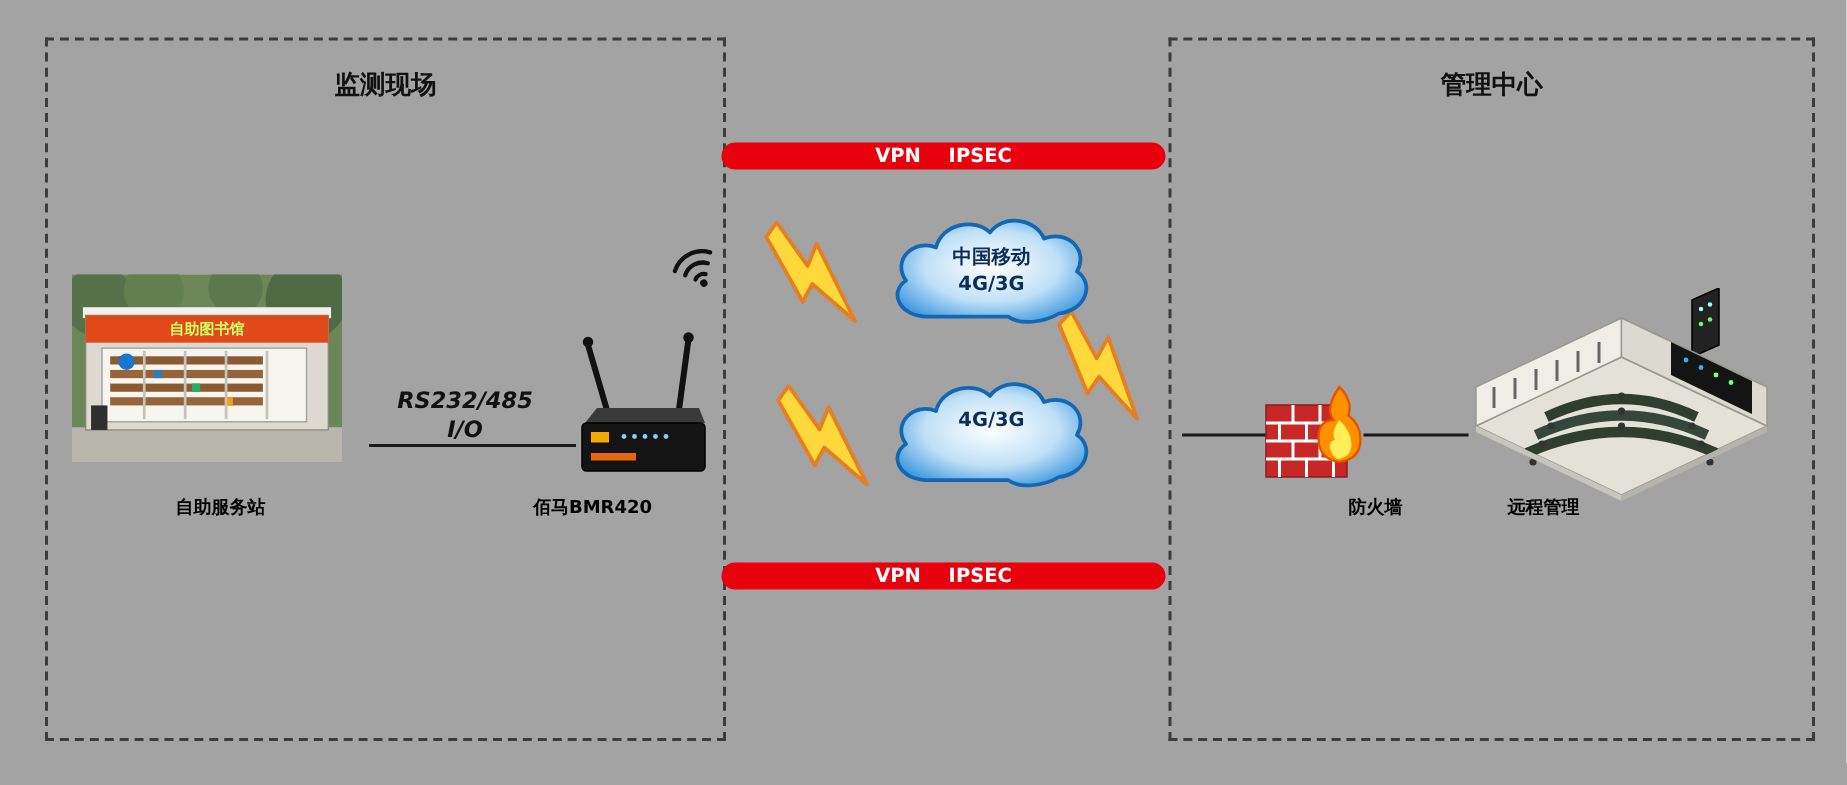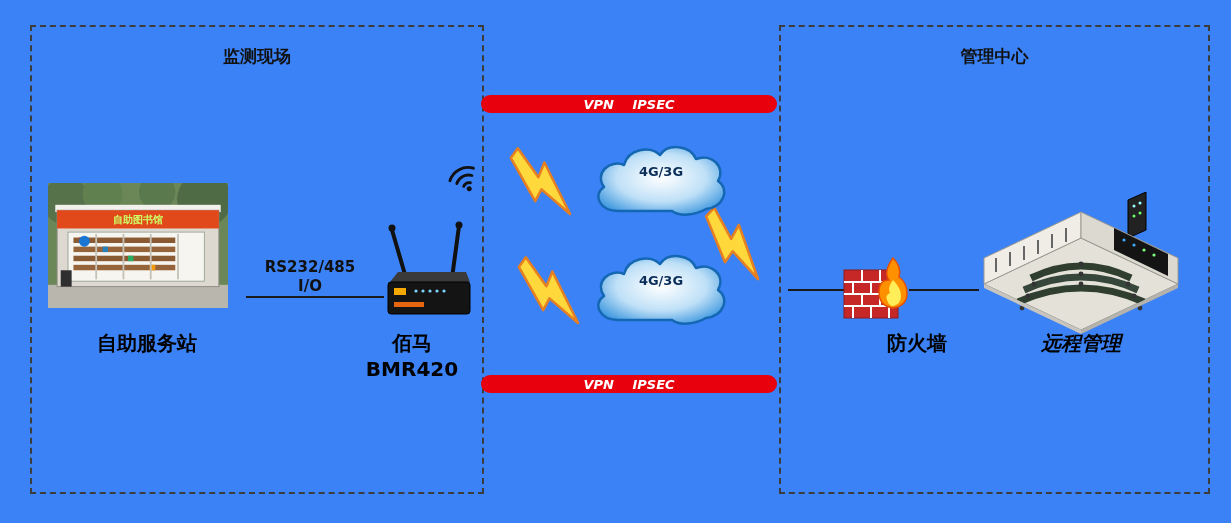--- a/index.html
+++ b/index.html
@@ -1,28 +1,28 @@
 <!DOCTYPE html>
 <html style="--vpn-bar: #e8000d; --cloud-edge: #1467b3; --bolt-fill: #ffd93b; --bolt-stroke: #e67e22; --flame-orange: #ff9100; --brick-red: #c62828;"><head>
 <meta charset="utf-8">
 <style>
   html,body{margin:0;padding:0;background:#f0f2ef;}
   .canvas{
-    position:relative;width:1231px;height:523px;background:#3b82f6;
+    position:relative;width:1231px;height:523px;background:#a3a3a3;
     font-family:"DejaVu Sans","Liberation Sans",sans-serif;overflow:hidden;color:#111;
   }
   .zone{position:absolute;border:2px dashed #3c3c3c;background:transparent;}
   .zone-left{left:30px;top:25px;width:450px;height:465px;}
   .zone-right{left:779px;top:25px;width:427px;height:465px;}
   .zone-title{position:absolute;top:18px;left:0;width:100%;text-align:center;
     font-size:17px;font-weight:bold;color:#111;}
 
   .vpn-bar{position:absolute;left:481px;width:296px;height:18px;
     background:var(--vpn-bar,#e8000d);border-radius:9px;display:flex;align-items:center;
-    justify-content:center;color:#fff;font-weight:bold;font-size:13px;word-spacing:14px;font-style:italic;}
+    justify-content:center;color:#fff;font-weight:bold;font-size:13px;word-spacing:14px;}
   .vpn-top{top:95px;}
   .vpn-bottom{top:375px;}
 
   .cloud{position:absolute;width:146px;height:84px;}
   .cloud-1{left:588px;top:141px;}
   .cloud-2{left:588px;top:250px;}
   .cloud svg{position:absolute;left:0;top:0;width:100%;height:100%;}
   .cloud-text{position:absolute;left:0;right:0;top:22px;text-align:center;
     line-height:1.4;font-size:13px;font-weight:bold;color:#0b2e59;}
 
@@ -38,30 +38,30 @@
   .router{position:absolute;left:382px;top:220px;width:92px;height:102px;}
   .firewall{position:absolute;left:843px;top:256px;width:68px;height:64px;}
   .building{position:absolute;left:976px;top:192px;width:210px;height:142px;}
 
   .hline{position:absolute;height:2px;background:#1a1a1a;}
   .link-line{left:246px;top:296px;width:138px;}
   .fw-in-line{left:788px;top:289px;width:58px;}
   .fw-out-line{left:909px;top:289px;width:70px;}
 
   .link-label{position:absolute;left:252px;width:116px;text-align:center;
-    font-weight:bold;font-size:15px;color:#111;}
+    font-weight:bold;font-size:15px;color:#111;font-style:italic;}
   .link-l1{top:258px;}
   .link-l2{top:277px;}
 
-  .item-label{position:absolute;top:330px;text-align:center;font-size:20px;
+  .item-label{position:absolute;top:330px;text-align:center;font-size:12px;
     font-weight:bold;color:#000;}
   .station-label{left:48px;width:198px;}
-  .router-label{left:352px;width:120px;}
+  .router-label{left:335px;width:120px;}
   .firewall-label{left:867px;width:100px;font-family:Liberation Serif, serif;}
-  .building-label{left:1016px;width:130px;font-style:italic;}
+  .building-label{left:964px;width:130px;}
 </style>
 </head>
 <body>
 
 <div class="canvas">
 
   <div class="zone zone-left">
     <div class="zone-title">监测现场</div>
   </div>
 
@@ -166,20 +166,21 @@
           <stop offset="0%" stop-color="#ffffff"></stop>
           <stop offset="55%" stop-color="#bfe0f7"></stop>
           <stop offset="100%" stop-color="#2f8fdc"></stop>
         </radialGradient>
       </defs>
       <path d="M30,70 C12,70 4,54 16,46 C6,32 22,18 36,24 C40,8 62,4 72,14
                C80,2 102,4 108,18 C124,12 138,26 130,40 C142,48 136,66 118,68
                C108,74 92,76 84,70 Z" fill="url(#cg1)" stroke="#1467b3" stroke-width="2.5" stroke-linejoin="round"></path>
     </svg>
     <div class="cloud-text">
+      <div>中国移动</div>
       <div>4G/3G</div>
     </div>
   </div>
 
   <div class="cloud cloud-2">
     <svg viewBox="0 0 146 84">
       <defs>
         <radialGradient id="cg2" cx="50%" cy="45%" r="65%">
           <stop offset="0%" stop-color="#ffffff"></stop>
           <stop offset="55%" stop-color="#bfe0f7"></stop>

